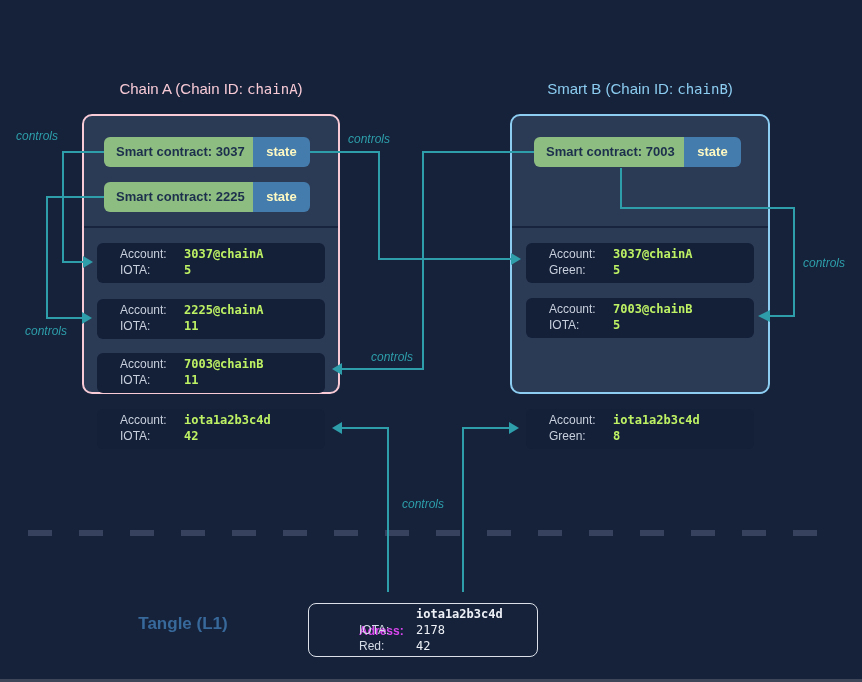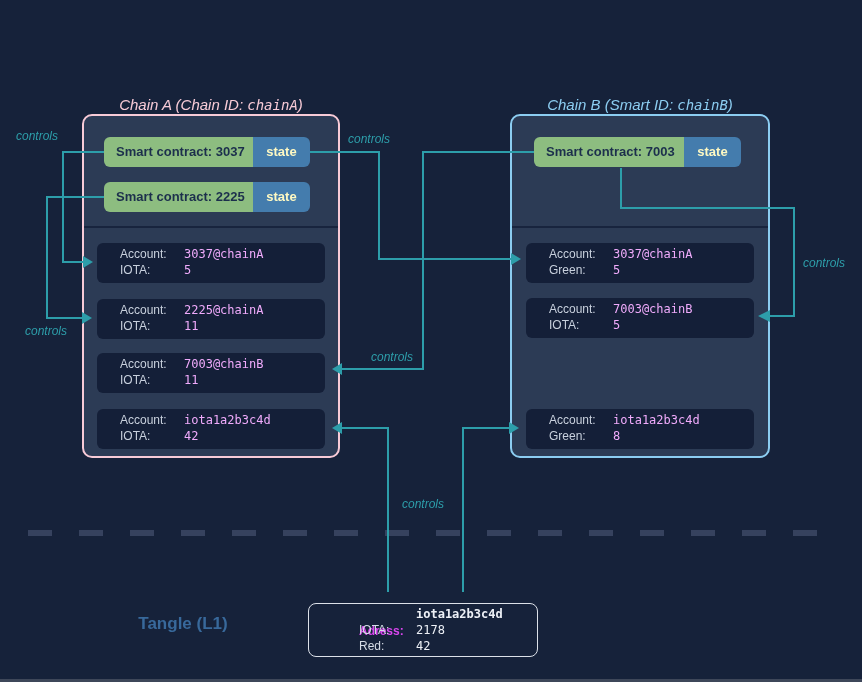--- a/index.html
+++ b/index.html
@@ -18,47 +18,47 @@
     font-family:"Liberation Sans", sans-serif;
     -webkit-font-smoothing:antialiased;
   }
 
   
   .heading{position:absolute;font-weight:bold;font-size:17px;color:var(--heading-blue);text-align:center;}
   .heading.l2{left:331px;top:38px;width:200px;}
   .heading.l1{left:83px;top:614px;width:200px;}
 
   
-  .chain-title{position:absolute;top:96px;font-size:15px;text-align:center;font-style:italic;}
+  .chain-title{position:absolute;top:80px;font-size:15px;text-align:center;}
   .chain-title .code{font-family:"DejaVu Sans Mono", monospace;font-size:14px;}
   .chain-title.a{left:82px;width:258px;color:var(--chain-a-accent);}
   .chain-title.b{left:510px;width:260px;color:var(--chain-b-accent);}
 
   
-  .chain-box{position:absolute;top:114px;height:344px;border-radius:10px;background:#2C3B55;box-sizing:border-box;}
+  .chain-box{position:absolute;top:114px;height:280px;border-radius:10px;background:#2C3B55;box-sizing:border-box;}
   .chain-box.a{left:82px;width:258px;border:2px solid var(--chain-a-accent);}
   .chain-box.b{left:510px;width:260px;border:2px solid var(--chain-b-accent);}
 
   .divider{position:absolute;left:0;right:0;top:110px;height:2px;background:#18243E;}
 
   
   .sc{position:absolute;height:30px;display:flex;border-radius:6px;overflow:hidden;}
   .sc .sc-label{flex:1;background:var(--contract-green);color:#1C2F4C;font-weight:bold;font-size:13px;line-height:30px;padding-left:12px;}
   .sc .sc-state{width:57px;background:var(--state-blue);color:#fef9c3;font-weight:bold;font-size:13px;line-height:30px;text-align:center;}
   .chain-box.a .sc{left:20px;width:206px;}
   .chain-box.a .sc.r1{top:21px;}
   .chain-box.a .sc.r2{top:66px;}
   .chain-box.b .sc{left:22px;width:207px;top:21px;}
 
   
   .acct{position:absolute;width:228px;height:40px;background:#141F38;border-radius:6px;
         display:grid;grid-template-columns:64px auto;grid-auto-rows:16px;
         padding:4px 8px 0 23px;box-sizing:border-box;font-size:12px;}
   .acct .lbl{color:#C8D0DD;}
-  .acct .val{color:#f0abfc;font-family:"DejaVu Sans Mono", monospace;font-weight:normal;font-size:12px;}
+  .acct .val{color:#bef264;font-family:"DejaVu Sans Mono", monospace;font-weight:bold;font-size:12px;}
   .chain-box.a .acct{left:13px;}
   .chain-box.b .acct{left:14px;}
 
   
   .dash-sep{position:absolute;left:28px;right:28px;top:530px;height:6px;
     background:repeating-linear-gradient(90deg,#36425E 0 24px,transparent 24px 51px);}
 
   
   .address-box{position:absolute;left:308px;top:603px;width:230px;height:54px;box-sizing:border-box;
     border:1.5px solid #DCE1E9;border-radius:8px;
@@ -116,21 +116,21 @@
         <span class="val">11</span>
     </div>
     <div class="acct" style="top:293px">
       <span class="lbl">Account:</span>
         <span class="val">iota1a2b3c4d</span>
       <span class="lbl">IOTA:</span>
         <span class="val">42</span>
     </div>
   </div>
 
-  <div class="chain-title b"><span>Chain B (Smart ID: </span><span class="code">chainB</span><span>)</span></div>
+  <div class="chain-title b"><span>Smart B (Chain ID: </span><span class="code">chainB</span><span>)</span></div>
 
   <div class="chain-box b">
     <div class="sc">
       <span class="sc-label">Smart contract: 7003</span>
       <span class="sc-state">state</span>
     </div>
     <div class="divider"></div>
 
     <div class="acct" style="top:127px">
       <span class="lbl">Account:</span>

